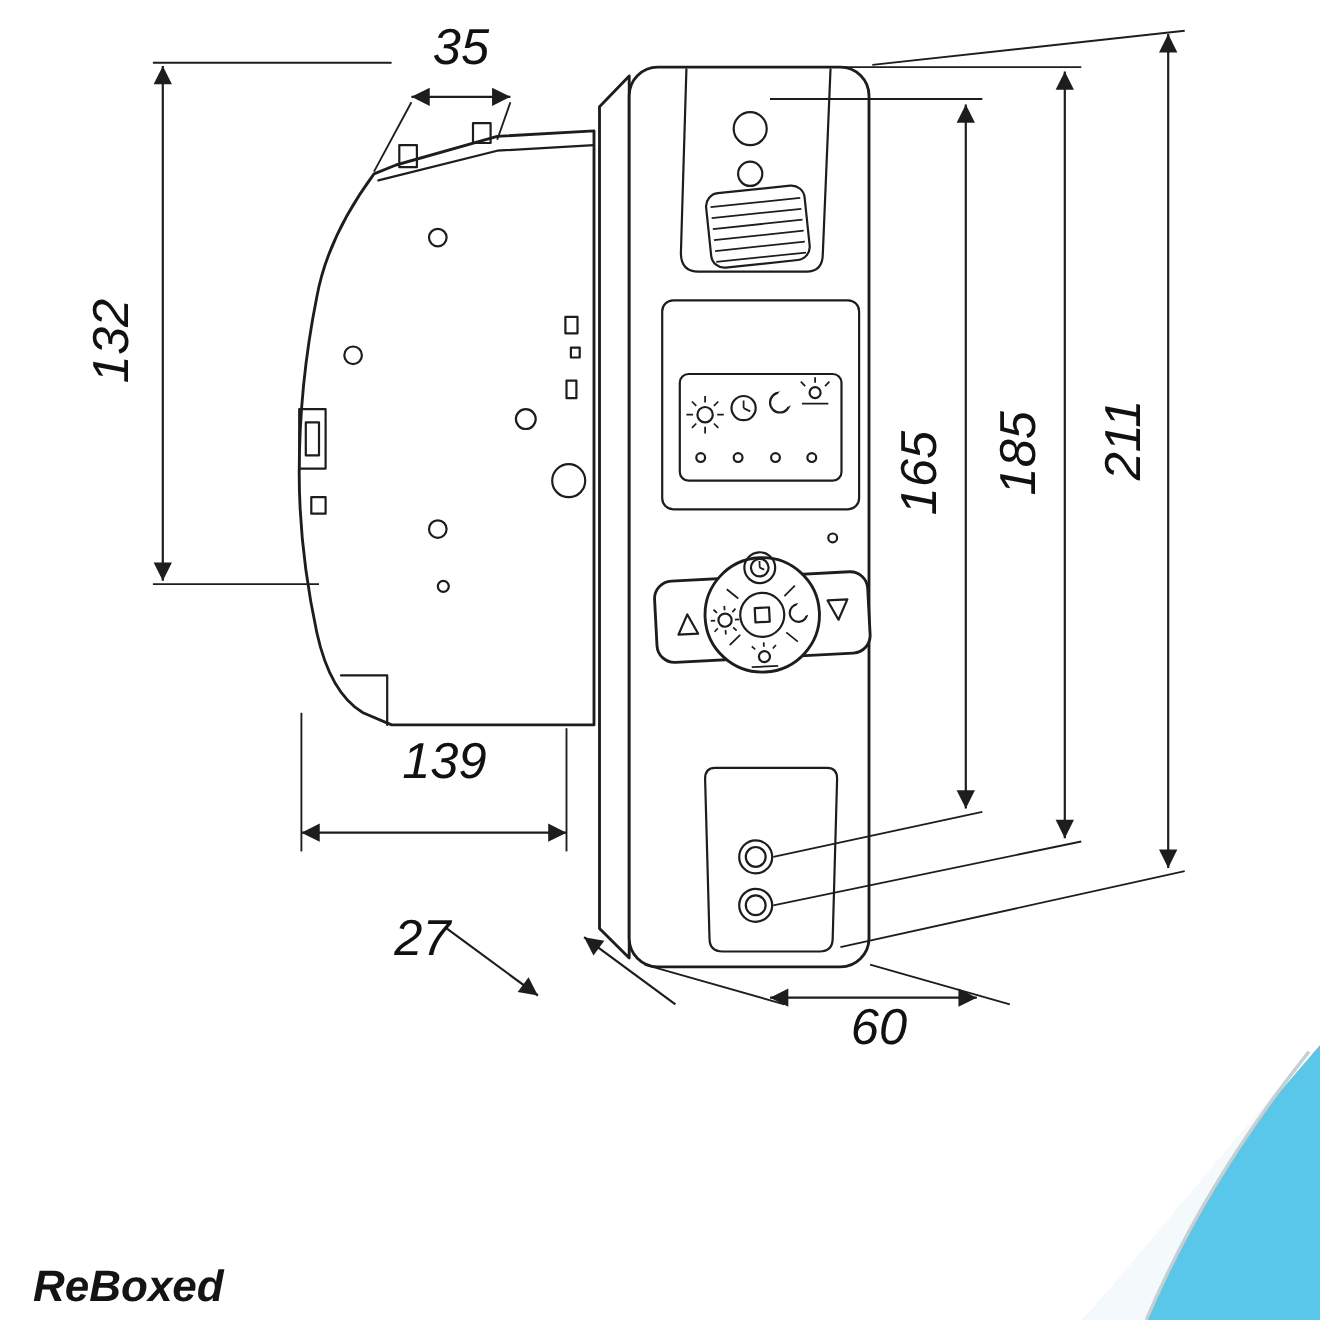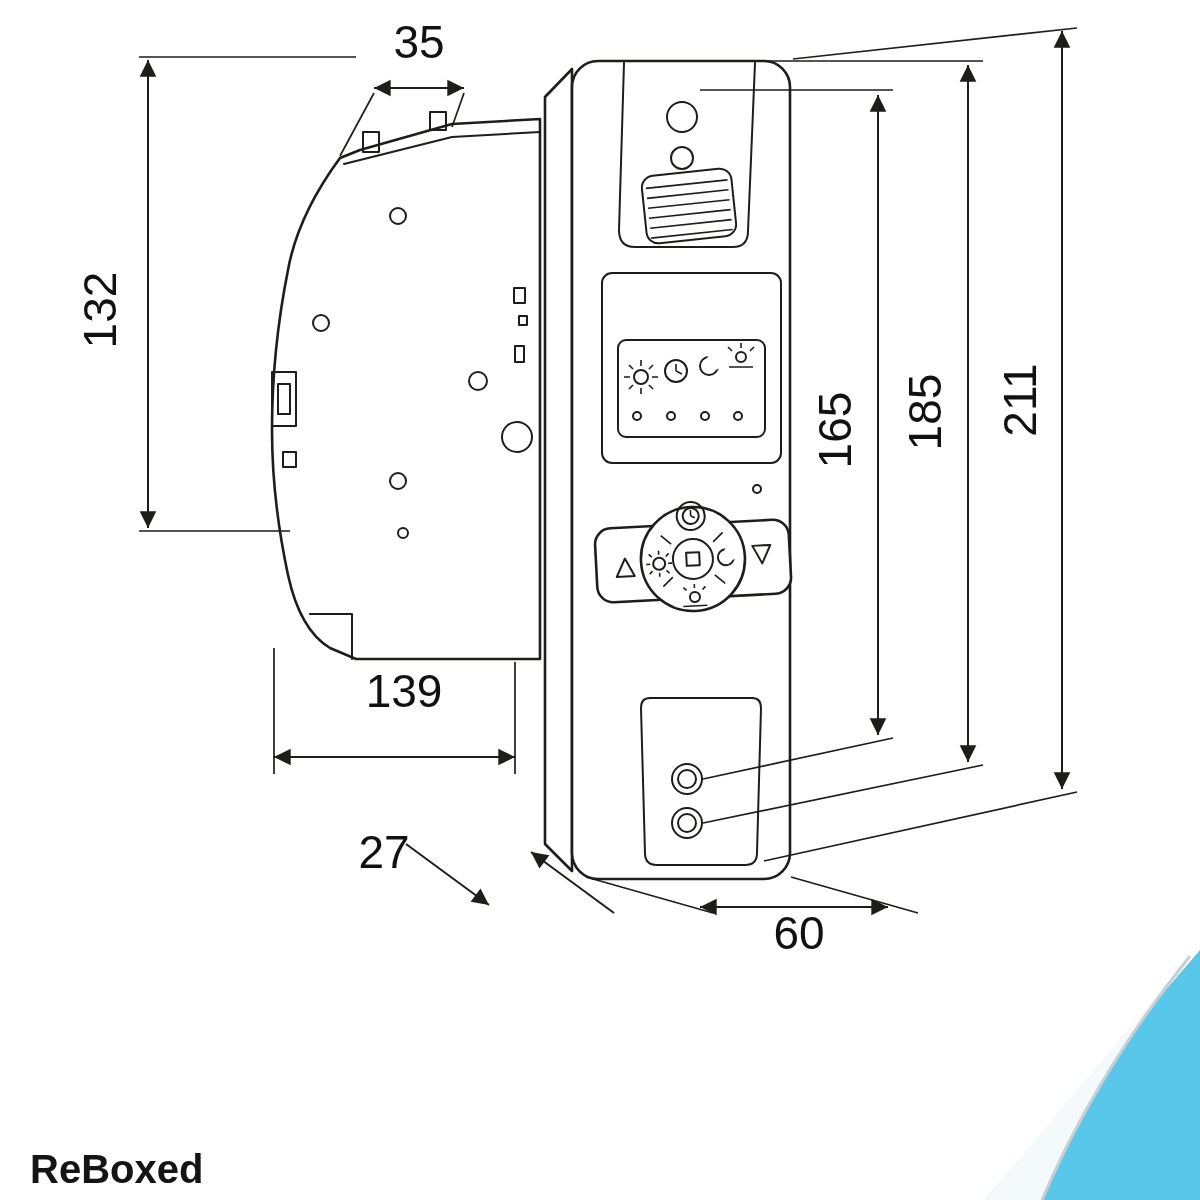--- a/index.html
+++ b/index.html
@@ -1,17 +1,17 @@
 <!DOCTYPE html>
 <html><head>
 <meta charset="utf-8">
 <style>
   html,body{margin:0;padding:0;background:#ffffff;}
   .canvas{position:relative;width:1200px;height:1200px;background:#ffffff;overflow:hidden;
-          font-family:"Liberation Sans",sans-serif;}
+          font-family:"Liberation Sans",sans-serif;font-style:italic;}
   svg{position:absolute;left:0;top:0;}
   .outline{fill:#ffffff;stroke:#1d1d1b;stroke-width:2.6;stroke-linejoin:round;stroke-linecap:round;}
   .detail{fill:none;stroke:#1d1d1b;stroke-width:2;stroke-linejoin:round;stroke-linecap:round;}
   .thin{fill:none;stroke:#1d1d1b;stroke-width:1.6;}
   .whitefill{fill:#ffffff;stroke:none;}
   .dim{stroke:#1d1d1b;stroke-width:2;fill:none;}
   .ext{stroke:#1d1d1b;stroke-width:1.7;fill:none;}
   .dimtext{font-family:"Liberation Sans",sans-serif;font-size:46px;fill:#111111;text-anchor:middle;}
   .logotext{font-family:"Liberation Sans",sans-serif;font-size:40px;font-weight:bold;fill:#141414;}
   .curledge{fill:none;stroke:#bdd2db;stroke-width:3;}

